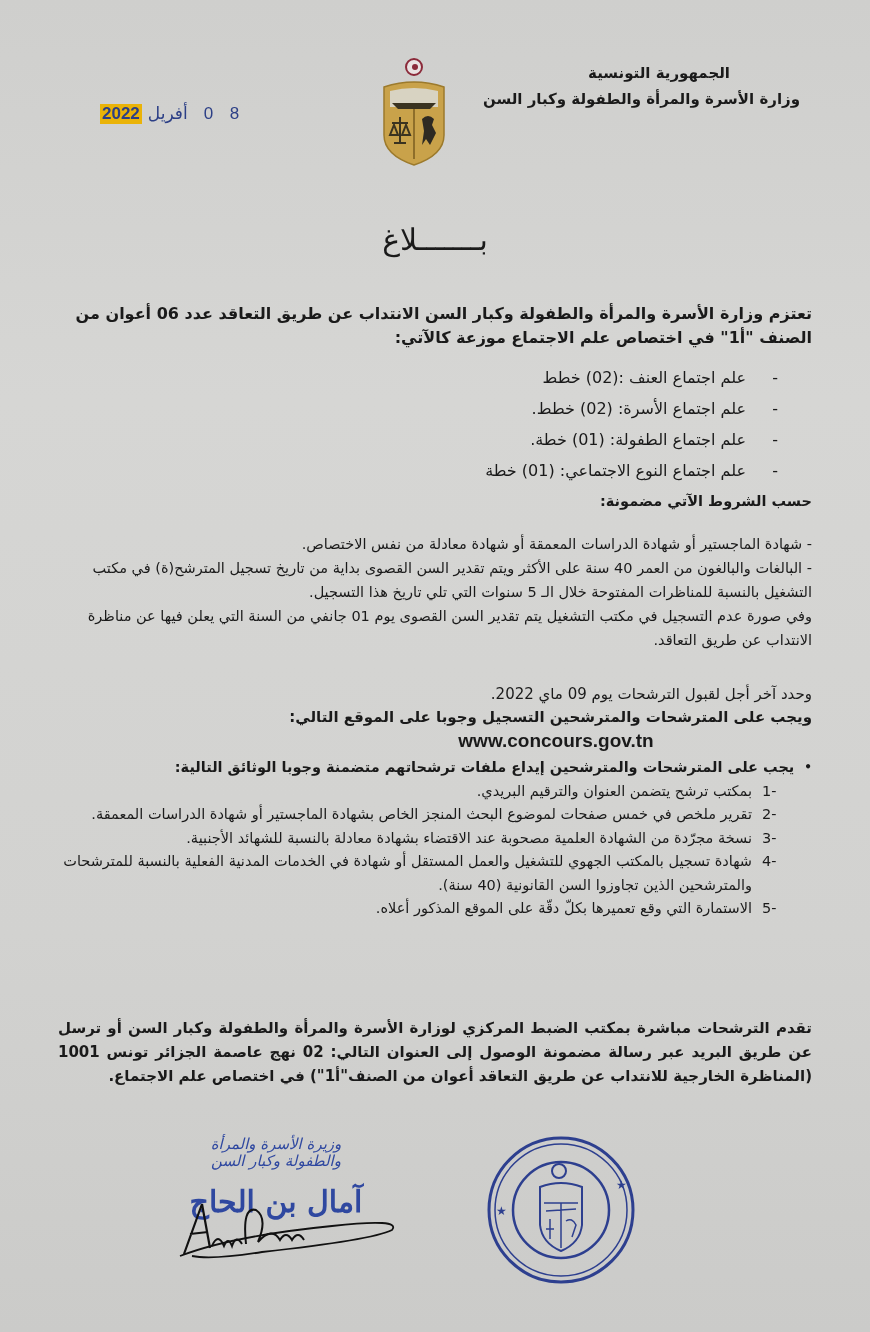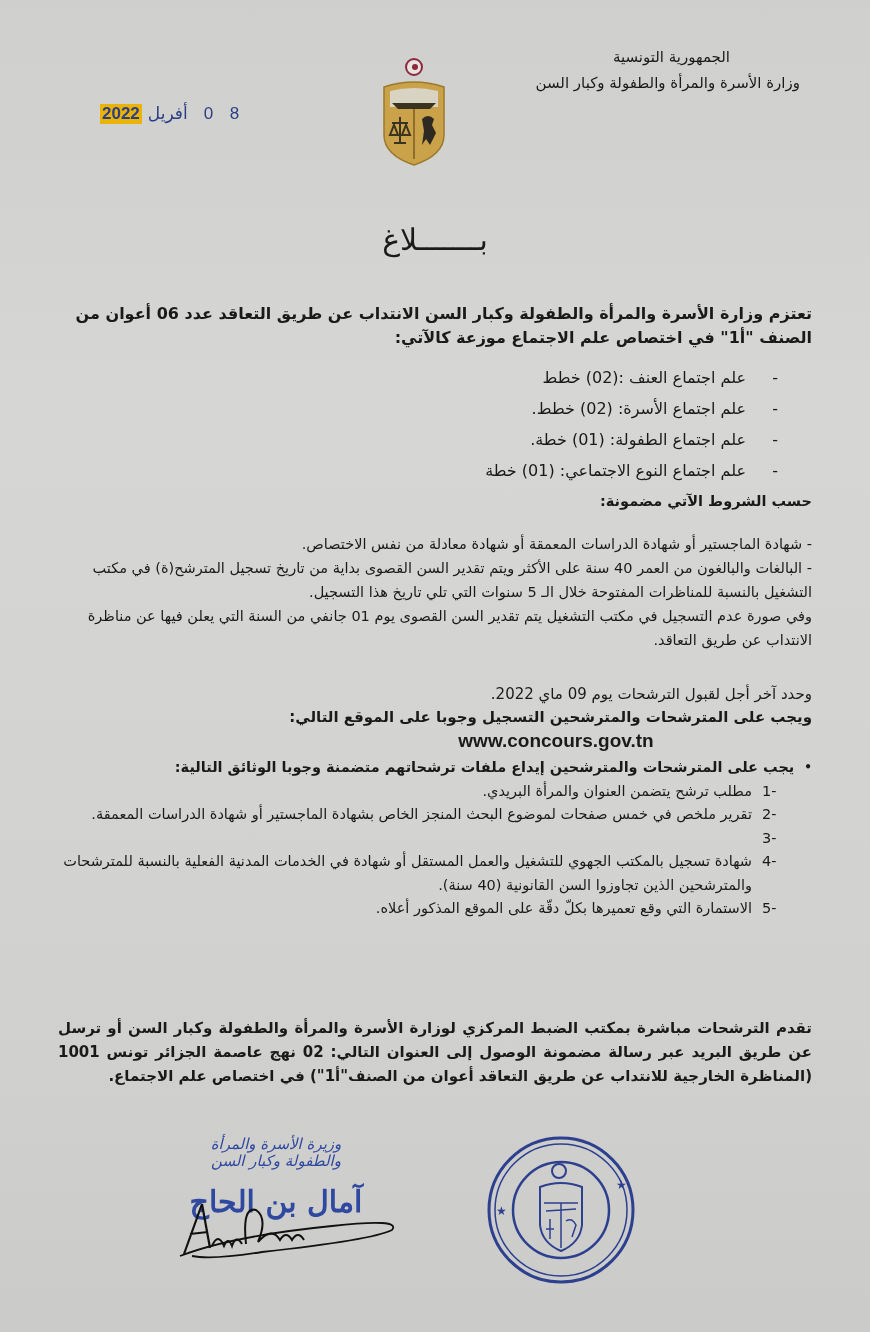--- a/index.html
+++ b/index.html
@@ -7,21 +7,21 @@
     width:870px; height:1332px; overflow:hidden;
     background: linear-gradient(180deg, #cfcfcd 0%, #d6d6d4 30%, #d2d2d0 70%, #cbcbc9 100%);
     font-family: "DejaVu Sans", sans-serif;
     color:#1a1a1a;
     position:relative;
   }
   .page { position:absolute; inset:0; }
   .rtl { direction:rtl; text-align:right; }
   .abs { position:absolute; }
 
-  .header-right { right:70px; top:44px; width:360px; font-weight:normal; font-size:15px; line-height:26px; }
+  .header-right { right:70px; top:60px; width:360px; font-weight:bold; font-size:15px; line-height:26px; }
   .header-right .l1 { padding-right:70px; }
 
   .emblem { left:378px; top:55px; width:72px; height:115px; }
 
   .date-stamp { left:100px; top:103px; color:#2c3f86; font-family:"Liberation Sans", sans-serif; font-size:17px; direction:ltr; display:flex; gap:6px; align-items:baseline; }
   .date-stamp .day { letter-spacing:6px; margin-left:10px; }
   .date-stamp .year { background:#eab308; padding:0 2px; font-weight:bold; }
 
   .title { left:0; right:0; top:222px; text-align:center; font-size:30px; font-family:"DejaVu Serif", serif; letter-spacing:0; }
   .title span { display:inline-block; direction:rtl;text-align:right; }
@@ -131,28 +131,29 @@
   </div>
 
   <div class="abs rtl docs">
     <div class="bullet">
       <span class="dot">•</span>
       <span>يجب على المترشحات والمترشحين إيداع ملفات ترشحاتهم متضمنة وجوبا الوثائق التالية:</span>
     </div>
     <ol>
       <li>
           <span class="num">1-</span>
-          <span>مطلب ترشح يتضمن العنوان والمرأة البريدي.</span>
+          <span>بمكتب ترشح يتضمن العنوان والترقيم البريدي.</span>
         </li>
       <li>
           <span class="num">2-</span>
           <span>تقرير ملخص في خمس صفحات لموضوع البحث المنجز الخاص بشهادة الماجستير أو شهادة الدراسات المعمقة.</span>
         </li>
       <li>
           <span class="num">3-</span>
+          <span>نسخة مجرّدة من الشهادة العلمية مصحوبة عند الاقتضاء بشهادة معادلة بالنسبة للشهائد الأجنبية.</span>
         </li>
       <li>
           <span class="num">4-</span>
           <span>شهادة تسجيل بالمكتب الجهوي للتشغيل والعمل المستقل أو شهادة في الخدمات المدنية الفعلية بالنسبة للمترشحات والمترشحين الذين تجاوزوا السن القانونية (40 سنة).</span>
         </li>
       <li>
           <span class="num">5-</span>
           <span>الاستمارة التي وقع تعميرها بكلّ دقّة على الموقع المذكور أعلاه.</span>
         </li>
     </ol>

